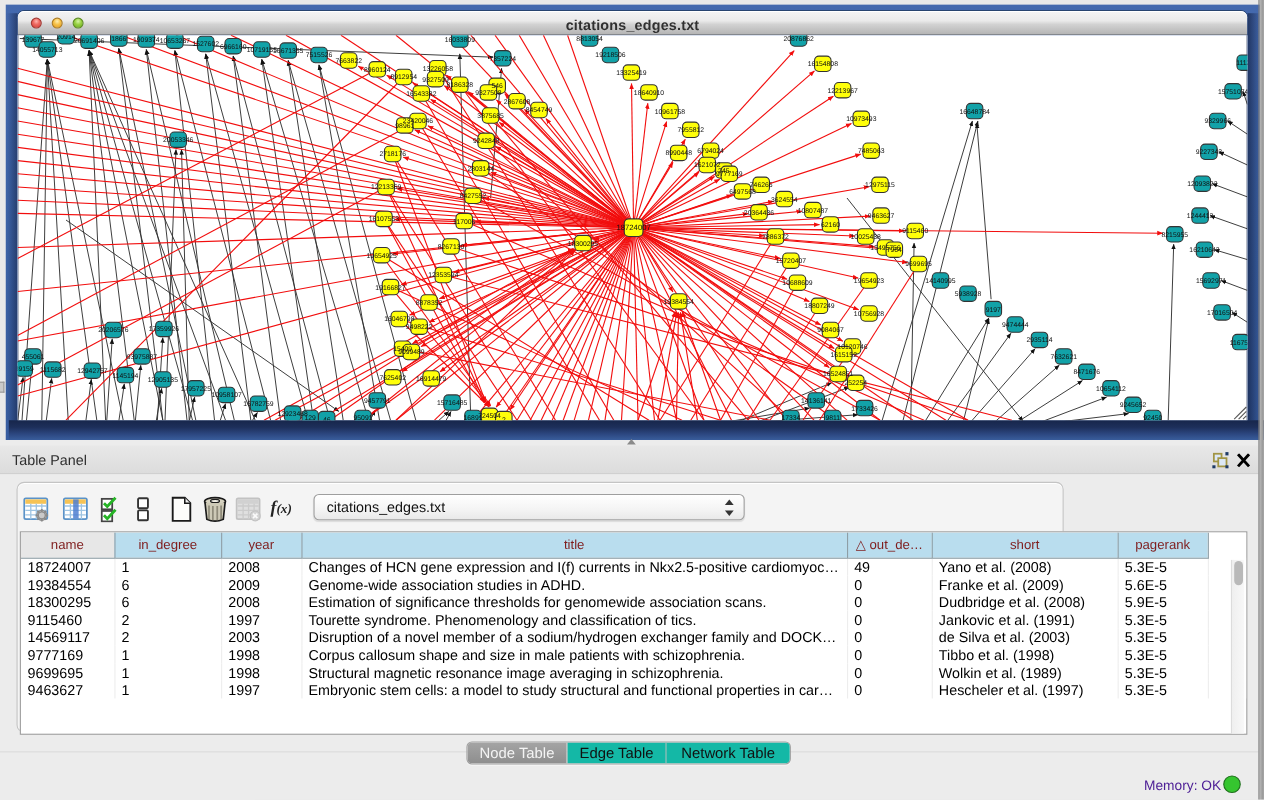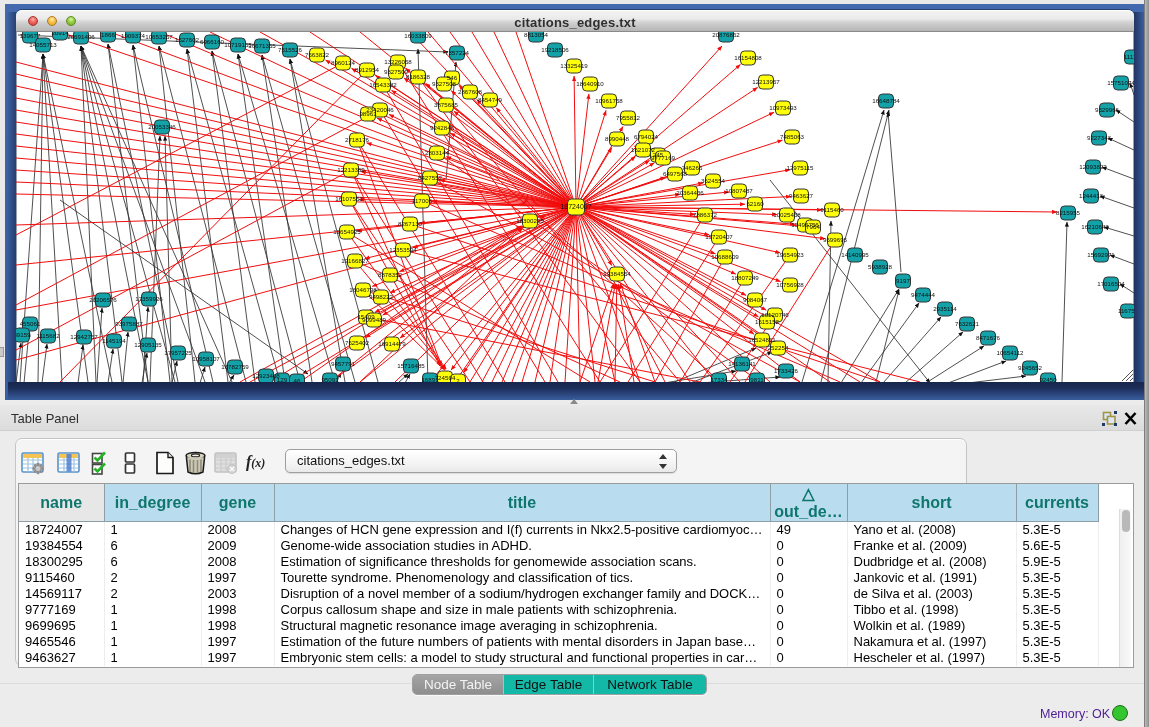--- a/index.html
+++ b/index.html
@@ -44,31 +44,31 @@
   font-size:13px; color:#111; line-height:22px; padding-left:11px; }
 .combo .arr { position:absolute; right:9px; top:3px; width:8px; height:17px; }
 .combo .arr:before { content:""; position:absolute; left:0; top:1px;
   border-left:4px solid transparent; border-right:4px solid transparent; border-bottom:5.5px solid #333; }
 .combo .arr:after { content:""; position:absolute; left:0; bottom:1px;
   border-left:4px solid transparent; border-right:4px solid transparent; border-top:5.5px solid #333; }
 
 .ttable { position:absolute; left:2px; top:44px; width:1116px; height:185px; background:#fff;
   border:1px solid #9b9b9b; overflow:hidden; }
 table.grid { border-collapse:collapse; table-layout:fixed; width:1114px; font-size:13px; color:#000; }
-table.grid th { height:23px; font-weight:bold; font-size:16px; color:#0f766e;
+table.grid th { height:23px; font-weight:normal; font-size:12px; color:#7f1d1d;
   background:#b9ddee; border-right:1px solid #8e9ea6; border-bottom:1px solid #8e9ea6; text-align:center; padding:0;}
 table.grid th.h0 { background:#e7e7e7; }
 table.grid td { height:16px; padding:0 0 0 6px; white-space:nowrap; overflow:hidden;
   border-right:1px solid #ededed; }
 table.grid td.c0 { padding-left:6px; }
 .vscroll { position:absolute; right:2px; top:25px; width:12px; height:158px;
   background:linear-gradient(90deg,#efefef,#f8f8f8); border-left:1px solid #dcdcdc; }
 .vthumb { position:absolute; left:2px; top:1px; width:8px; height:22px; background:#b9b9b9; border-radius:4px; }
 
-.tabs { position:absolute; left:412px; top:274px; height:21px; display:flex;
+.tabs { position:absolute; left:424px; top:274px; height:21px; display:flex;
   border:1px solid #9f9f9f; border-radius:5px; overflow:hidden;
   box-shadow:0 1px 0 rgba(255,255,255,.7); font-size:13.5px;align-items:flex-end; }
 .tabs .seg { padding:0; text-align:center; line-height:19px; background:#14b8a6; color:#111; border-right:1px solid #b9b9b9;}
 .tabs .seg.on { background:linear-gradient(180deg,#a4a4a4,#8e8e8e); color:#f4f4f4; }
 .mem { position:absolute; left:1040px; top:307px; font-size:12.5px; color:#4c1d95; }
 .dot { position:absolute; left:1112px; top:305px; width:16px; height:16px; border-radius:50%;
   background:#35c52f; border:1.5px solid #1f6f1d; }
 .hline { position:absolute; left:0; top:283px; width:1144px; height:1px; background:#dcdcdc; }
 </style></head>
 <body>
@@ -713,25 +713,25 @@
         <col style="width:496px">
             <col style="width:77px">
             <col style="width:169px">
         <col style="width:82px">
             <col style="width:35px">
           </colgroup>
         <tbody>
             <tr>
               <th class="h0">name</th>
               <th>in_degree</th>
-              <th>gene</th>
+              <th>year</th>
               <th>title</th>
         <th>△ out_de…</th>
               <th>short</th>
-              <th>currents</th>
+              <th>pagerank</th>
               <th style="background:#fff;border:none"></th>
             </tr>
 <tr>
               <td class="c0">18724007</td>
               <td class="c1">1</td>
               <td class="c2">2008</td>
               <td class="c3">Changes of HCN gene expression and I(f) currents in Nkx2.5-positive cardiomyoc…</td>
               <td class="c4">49</td>
               <td class="c5">Yano et al. (2008)</td>
               <td class="c6">5.3E-5</td>
@@ -791,30 +791,20 @@
               <td class="c0">9699695</td>
               <td class="c1">1</td>
               <td class="c2">1998</td>
               <td class="c3">Structural magnetic resonance image averaging in schizophrenia.</td>
               <td class="c4">0</td>
               <td class="c5">Wolkin et al. (1989)</td>
               <td class="c6">5.3E-5</td>
               <td class="c7"></td>
             </tr>
 <tr>
-              <td class="c0">9465546</td>
-              <td class="c1">1</td>
-              <td class="c2">1997</td>
-              <td class="c3">Estimation of the future numbers of patients with mental disorders in Japan base…</td>
-              <td class="c4">0</td>
-              <td class="c5">Nakamura et al. (1997)</td>
-              <td class="c6">5.3E-5</td>
-              <td class="c7"></td>
-            </tr>
-<tr>
               <td class="c0">9463627</td>
               <td class="c1">1</td>
               <td class="c2">1997</td>
               <td class="c3">Embryonic stem cells: a model to study structural and functional properties in car…</td>
               <td class="c4">0</td>
               <td class="c5">Hescheler et al. (1997)</td>
               <td class="c6">5.3E-5</td>
               <td class="c7"></td>
             </tr>
       </tbody>

